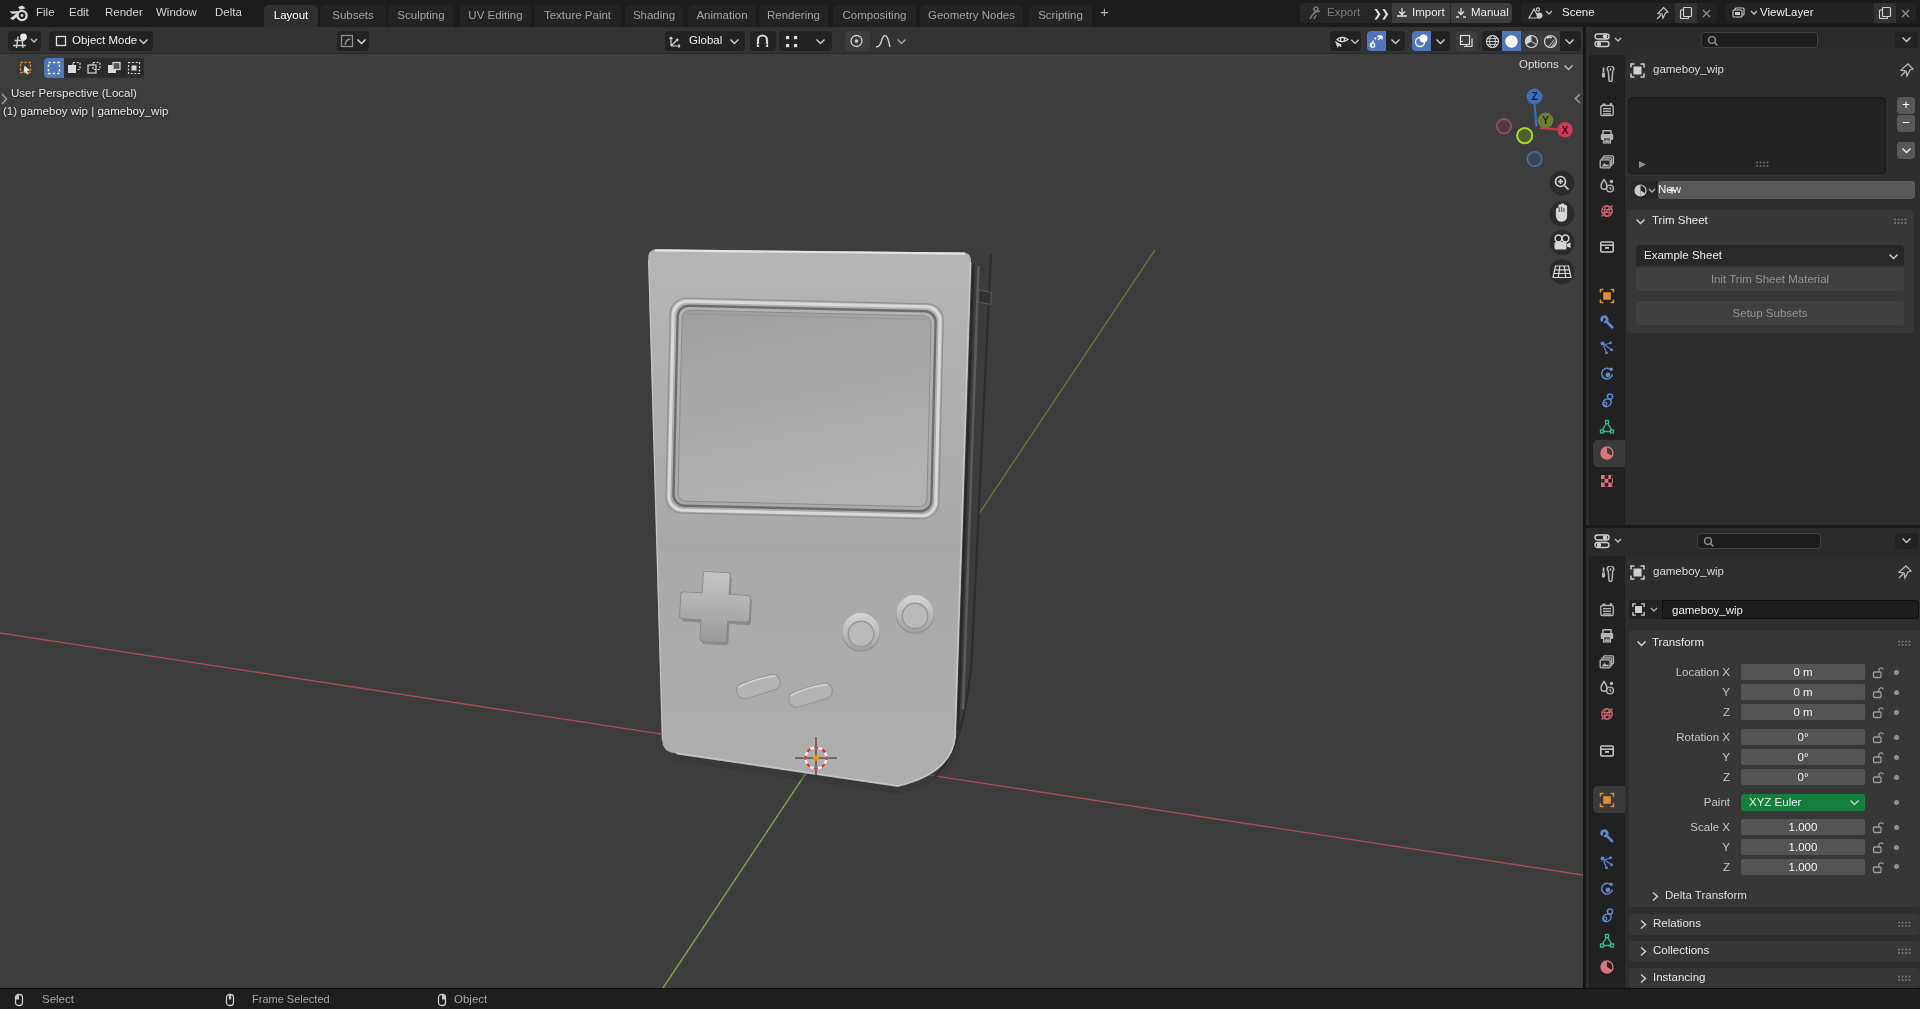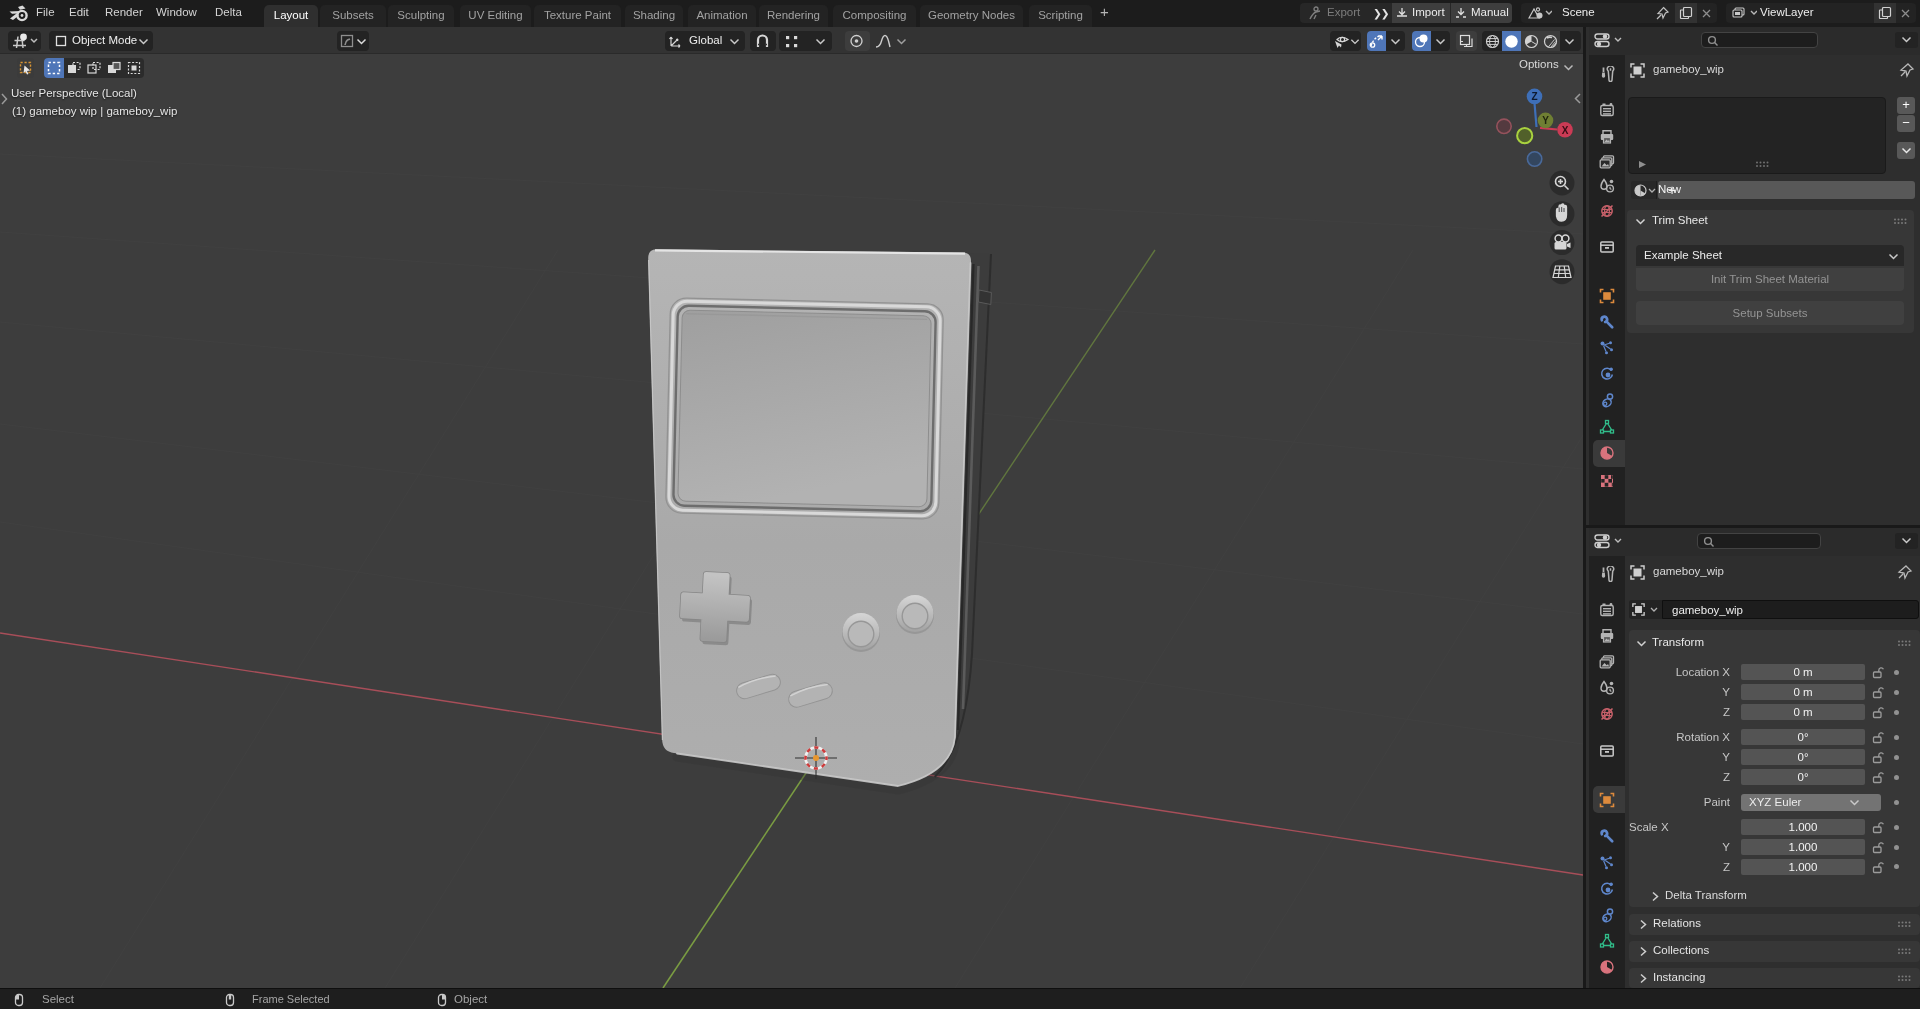--- a/index.html
+++ b/index.html
@@ -372,21 +372,21 @@
       <path d="M 1567,190 L 1570.5,188.5 L 1570.5,194 L 1567,192.5 Z"></path>
     </g>
     <circle cx="1562" cy="217.7" r="12.5" fill="#1e1e1e" opacity="0.55"></circle>
     <g stroke="#d6d6d6" stroke-width="1.2" fill="none">
       <path d="M 1555.5,212 L 1568.5,212 L 1571,223.5 L 1553,223.5 Z"></path>
       <path d="M 1559.8,212 L 1558.3,223.5 M 1564.2,212 L 1565.7,223.5 M 1554.8,215.8 L 1569.4,215.8 M 1554,219.5 L 1570,219.5"></path>
     </g>
   </g>
 </svg>
 <div class="abs" style="left:11px;top:33px;font-size:11.5px;color:#e6e6e6;text-shadow:0 1px 2px rgba(0,0,0,0.7)">User Perspective (Local)</div>
-<div class="abs" style="left:12px;top:51px;font-size:11.5px;color:#e6e6e6;text-shadow:0 1px 2px rgba(0,0,0,0.7)">(1) gameboy wip | gameboy_wip</div>
+<div class="abs" style="left:3px;top:51px;font-size:11.5px;color:#e6e6e6;text-shadow:0 1px 2px rgba(0,0,0,0.7)">(1) gameboy wip | gameboy_wip</div>
 <svg class="abs" style="left:0;top:38px" width="8" height="14" viewBox="0 0 8 14">
       <path d="M 2,2 L 6.5,7 L 2,12" fill="none" stroke="#9a9a9a" stroke-width="1.5"></path>
     </svg>
 <div class="abs" style="left:1519px;top:4px;font-size:11.5px;color:#dadada">Options</div>
 <svg class="abs" style="left:1563px;top:10px" width="11" height="8" viewBox="0 0 11 8">
       <path d="M1.5,1.5 L5.5,5.5 L9.5,1.5" fill="none" stroke="#b9b9b9" stroke-width="1.5"></path>
     </svg>
 <div class="abs" style="left:17px;top:4px;width:17px;height:20px;background:#3b3b3b;border-radius:4px">
   <svg class="abs" style="left:2px;top:3px" width="14" height="14" viewBox="0 0 14 14">
     <rect x="1.5" y="1.5" width="10" height="10" fill="none" stroke="#d79433" stroke-width="1.4" stroke-dasharray="2.2,1.8"></rect>
@@ -791,21 +791,21 @@
           <path d="M6.8,6 V4.3 a2.4,2.4 0 0 1 4.6,-1" fill="none" stroke="#9c9c9c" stroke-width="1.3"></path>
         </svg>
         <div class="abs" style="left:265px;top:124.5px;width:5px;height:5px;border-radius:50%;background:#919191"></div>
         <div class="abs" style="left:0;top:139px;width:101px;text-align:right;font-size:11.5px;color:#c6c6c6;line-height:16px">Z</div>
         <div class="abs" style="left:112px;top:139px;width:124px;height:16px;background:#545454;border-radius:2px;text-align:center;font-size:11.5px;color:#f2f2f2;line-height:16px">0°</div>
         <svg class="abs" style="left:243px;top:141px" width="13" height="13" viewBox="0 0 13 13">
           <rect x="1.5" y="6" width="7.5" height="5.5" rx="1" fill="none" stroke="#9c9c9c" stroke-width="1.3"></rect>
           <path d="M6.8,6 V4.3 a2.4,2.4 0 0 1 4.6,-1" fill="none" stroke="#9c9c9c" stroke-width="1.3"></path>
         </svg>
         <div class="abs" style="left:265px;top:144.5px;width:5px;height:5px;border-radius:50%;background:#919191"></div>
-        <div class="abs" style="left:0;top:189px;width:101px;font-size:11.5px;color:#c6c6c6;line-height:16px">Scale X</div>
+        <div class="abs" style="left:0;top:189px;width:101px;text-align:right;font-size:11.5px;color:#c6c6c6;line-height:16px">Scale X</div>
         <div class="abs" style="left:112px;top:189px;width:124px;height:16px;background:#545454;border-radius:2px;text-align:center;font-size:11.5px;color:#f2f2f2;line-height:16px">1.000</div>
         <svg class="abs" style="left:243px;top:191px" width="13" height="13" viewBox="0 0 13 13">
           <rect x="1.5" y="6" width="7.5" height="5.5" rx="1" fill="none" stroke="#9c9c9c" stroke-width="1.3"></rect>
           <path d="M6.8,6 V4.3 a2.4,2.4 0 0 1 4.6,-1" fill="none" stroke="#9c9c9c" stroke-width="1.3"></path>
         </svg>
         <div class="abs" style="left:265px;top:194.5px;width:5px;height:5px;border-radius:50%;background:#919191"></div>
         <div class="abs" style="left:0;top:209px;width:101px;text-align:right;font-size:11.5px;color:#c6c6c6;line-height:16px">Y</div>
         <div class="abs" style="left:112px;top:209px;width:124px;height:16px;background:#545454;border-radius:2px;text-align:center;font-size:11.5px;color:#f2f2f2;line-height:16px">1.000</div>
         <svg class="abs" style="left:243px;top:211px" width="13" height="13" viewBox="0 0 13 13">
           <rect x="1.5" y="6" width="7.5" height="5.5" rx="1" fill="none" stroke="#9c9c9c" stroke-width="1.3"></rect>
@@ -813,21 +813,21 @@
         </svg>
         <div class="abs" style="left:265px;top:214.5px;width:5px;height:5px;border-radius:50%;background:#919191"></div>
         <div class="abs" style="left:0;top:228.5px;width:101px;text-align:right;font-size:11.5px;color:#c6c6c6;line-height:16px">Z</div>
         <div class="abs" style="left:112px;top:228.5px;width:124px;height:16px;background:#545454;border-radius:2px;text-align:center;font-size:11.5px;color:#f2f2f2;line-height:16px">1.000</div>
         <svg class="abs" style="left:243px;top:230.5px" width="13" height="13" viewBox="0 0 13 13">
           <rect x="1.5" y="6" width="7.5" height="5.5" rx="1" fill="none" stroke="#9c9c9c" stroke-width="1.3"></rect>
           <path d="M6.8,6 V4.3 a2.4,2.4 0 0 1 4.6,-1" fill="none" stroke="#9c9c9c" stroke-width="1.3"></path>
         </svg>
         <div class="abs" style="left:265px;top:234.0px;width:5px;height:5px;border-radius:50%;background:#919191"></div>
         <div class="abs" style="left:0;top:164px;width:101px;text-align:right;font-size:11.5px;color:#c6c6c6;line-height:17px">Paint</div>
-        <div class="abs" style="left:112px;top:164px;width:140px;height:17px;background:#737373;border-radius:3px">
+        <div class="abs" style="left:112px;top:164px;width:124px;height:17px;background:#15803d;border-radius:3px">
           <div class="abs" style="left:8px;top:2px;font-size:11.5px;color:#ececec">XYZ Euler</div>
           <svg class="abs" style="left:108px;top:5px" width="11" height="8" viewBox="0 0 11 8">
             <path d="M1.5,1.5 L5.5,5.5 L9.5,1.5" fill="none" stroke="#c9c9c9" stroke-width="1.5"></path>
           </svg>
         </div>
         <div class="abs" style="left:265px;top:170px;width:5px;height:5px;border-radius:50%;background:#919191"></div>
         <svg class="abs" style="left:22px;top:261px" width="8" height="11" viewBox="0 0 8 11">
           <path d="M2,1.5 L6.5,5.5 L2,9.5" fill="none" stroke="#cfcfcf" stroke-width="1.5"></path>
         </svg>
         <div class="abs" style="left:36px;top:259px;font-size:11.5px;color:#dcdcdc">Delta Transform</div>

